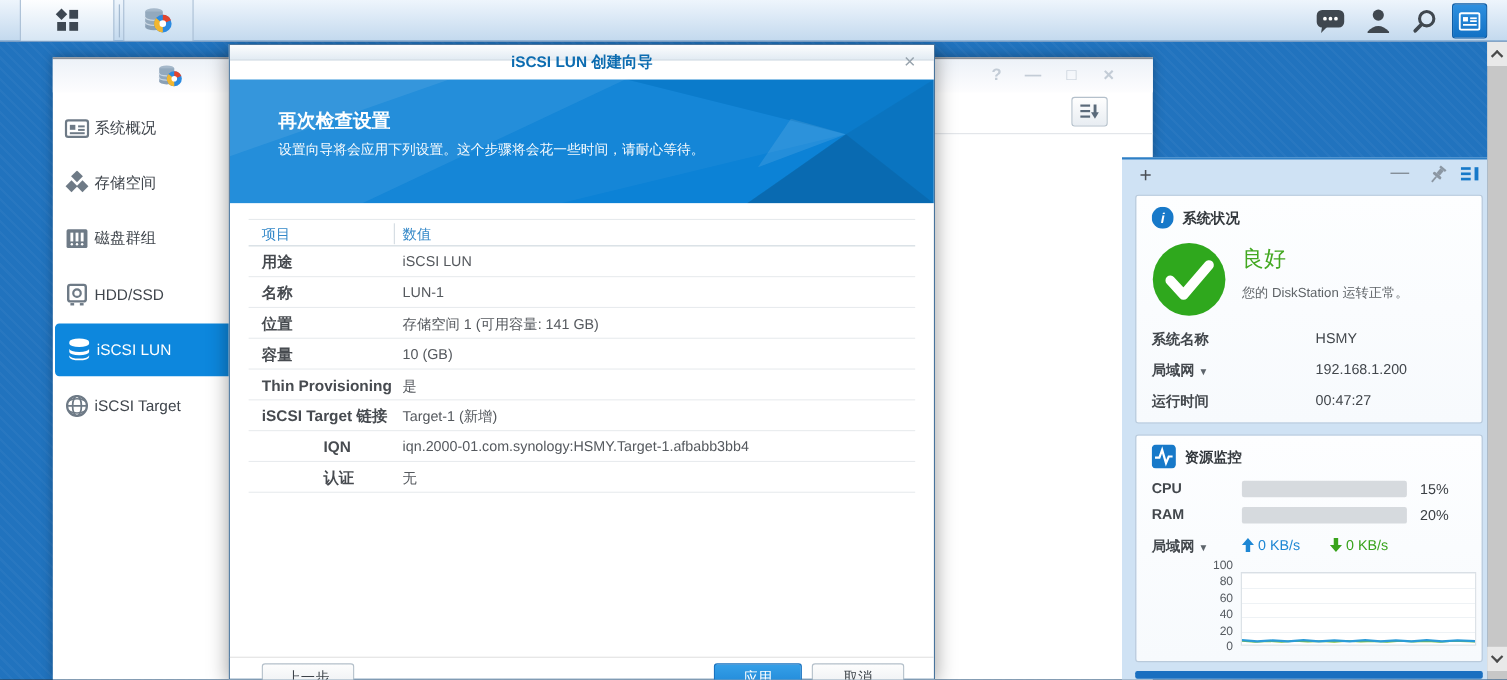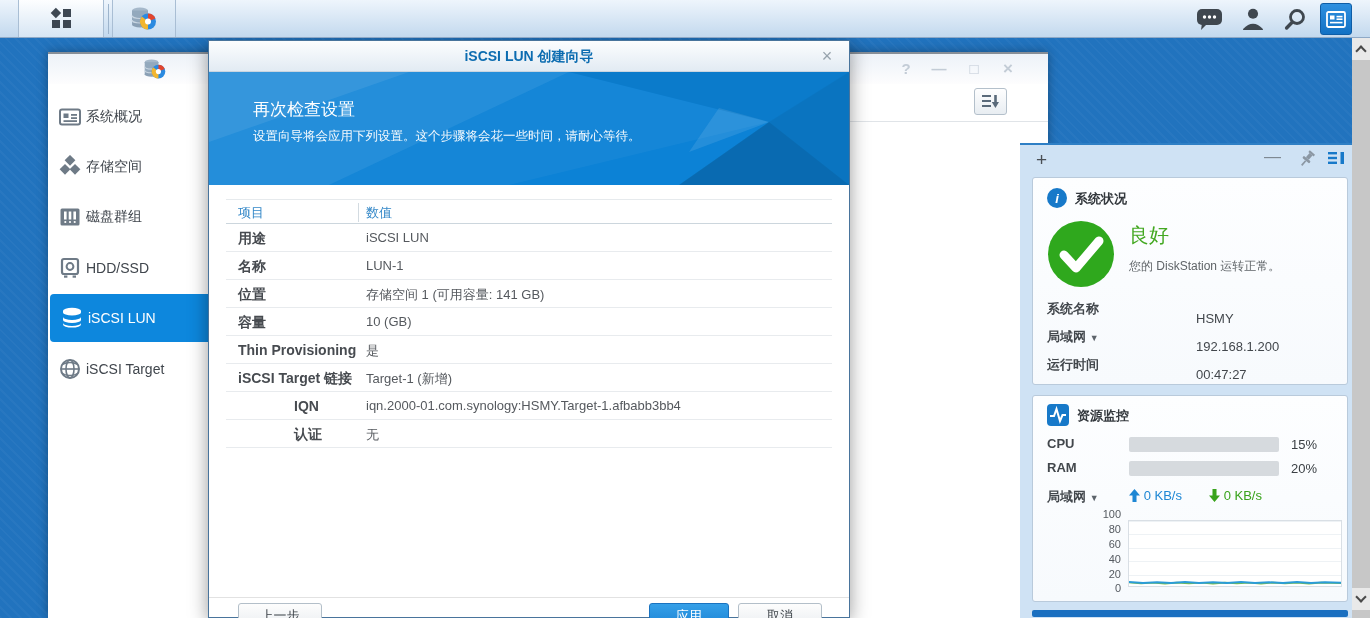--- a/index.html
+++ b/index.html
@@ -30,28 +30,28 @@
   #win-toolbar-line{position:absolute;left:700px;top:67px;width:300px;height:1px;background:#e0e4e8;}
   
   .side-item{position:absolute;left:0;width:160px;height:48px;display:flex;align-items:center;cursor:pointer;color:#40464d;}
   .side-item .s-icon{position:absolute;left:9px;width:26px;height:26px;display:flex;align-items:center;justify-content:center;color:#6e7a86;}
   .side-item .s-label{position:absolute;left:38px;font-size:14px;white-space:nowrap;}
   .side-item.selected{left:2px;width:158px;background:#0d87dd;border-radius:4px 0 0 4px;color:#fff;}
   .side-item.selected .s-icon{color:#fff;}
   
   #dialog{position:absolute;left:208px;top:40px;width:642px;height:578px;background:#fff;
     border:1px solid #49749c;box-shadow:0 4px 18px rgba(0,0,0,.4);z-index:30;}
-  #dlg-titlebar{position:absolute;left:0;top:0;width:100%;height:31px;
+  #dlg-titlebar{position:absolute;left:0;top:0;width:100%;height:14px;
     background:linear-gradient(180deg,#fcfdfe,#e2ebf3);border-bottom:1px solid #c9d5e0;}
   #dlg-title{width:100%;text-align:center;line-height:30px;font-size:14px;font-weight:bold;color:#0c6cb0;}
   #dlg-close{position:absolute;right:12px;top:4px;width:20px;height:22px;color:#97a3ad;font-size:18px;
     text-align:center;line-height:22px;cursor:pointer;}
   #dlg-banner{position:absolute;left:0;top:31px;width:640px;height:113px;overflow:hidden;}
   #dlg-banner svg{position:absolute;left:0;top:0;}
-  #banner-head{position:absolute;left:44px;top:26px;color:#fff;font-size:17px;font-weight:normal;}
+  #banner-head{position:absolute;left:44px;top:26px;color:#fff;font-size:17px;font-weight:bold;}
   #banner-sub{position:absolute;left:44px;top:56px;color:rgba(255,255,255,.96);font-size:12.5px;}
   #dlg-table{position:absolute;left:17px;top:158px;width:606px;}
   .t-header{position:relative;height:25px;border-top:1px solid #e6eaed;border-bottom:1px solid #ccd6dd;}
   .t-header .c1{position:absolute;left:12px;top:4px;font-size:13px;color:#3488c8;}
   .t-header .c2{position:absolute;left:140px;top:4px;font-size:13px;color:#3488c8;}
   .t-header .vline{position:absolute;left:132px;top:3px;width:1px;height:19px;background:#d3dbe1;}
   .t-row{position:relative;height:28px;border-bottom:1px solid #e8ebee;}
   .t-row .lab{position:absolute;left:12px;top:6px;font-size:14px;font-weight:bold;color:#474b50;white-space:nowrap;}
   .t-row.indent .lab{left:26px;padding-left:42px;}
   .t-row .val{position:absolute;left:140px;top:6px;font-size:13px;color:#55595e;white-space:nowrap;}
@@ -68,21 +68,21 @@
   #panel-plus{position:absolute;left:16px;top:4px;font-size:19px;color:#4a4f55;cursor:pointer;}
   #panel-min{position:absolute;left:244px;top:2px;font-size:17px;color:#7d868f;cursor:pointer;}
   #panel-pin{position:absolute;left:278px;top:5px;cursor:pointer;}
   #panel-dock{position:absolute;left:308px;top:5px;cursor:pointer;}
   .card{position:absolute;left:12px;width:316px;background:linear-gradient(180deg,#fdfeff,#f7fafd);
     border:1px solid #b9cadb;border-radius:3px;}
   #card-health{top:32px;height:208px;}
   #card-res{top:250px;height:207px;}
   .card-title{position:absolute;font-size:13px;font-weight:bold;color:#33383d;}
   .w-row-label{position:absolute;left:14px;font-size:13px;font-weight:bold;color:#42474c;white-space:nowrap;}
-  .w-row-value{position:absolute;left:163px;font-size:13px;color:#42474c;white-space:nowrap;margin-top:11px;}
+  .w-row-value{position:absolute;left:163px;font-size:13px;color:#42474c;white-space:nowrap;}
   .caret{font-size:9px;color:#5d646b;}
   #health-status{position:absolute;left:96px;top:44px;font-size:20px;color:#43a821;}
   #health-desc{position:absolute;left:96px;top:80px;font-size:12px;color:#5f6468;white-space:nowrap;}
   .bar{position:absolute;left:96px;width:150px;height:15px;background:#d6dade;border-radius:2px;overflow:hidden;}
   .bar .fill{height:100%;background:linear-gradient(180deg,#4fb0ee,#1d7fd2);border-radius:2px;}
   .pct{position:absolute;left:258px;font-size:13px;color:#3b4045;}
   .net-up{color:#1e87d4;font-size:13px;}
   .net-down{color:#39a31c;font-size:13px;}
   .ytick{position:absolute;left:52px;width:36px;text-align:right;font-size:11px;color:#555a60;}
   #plot{position:absolute;left:95px;top:124px;width:214px;height:67px;background:#fff;border:1px solid #d9dfe5;

